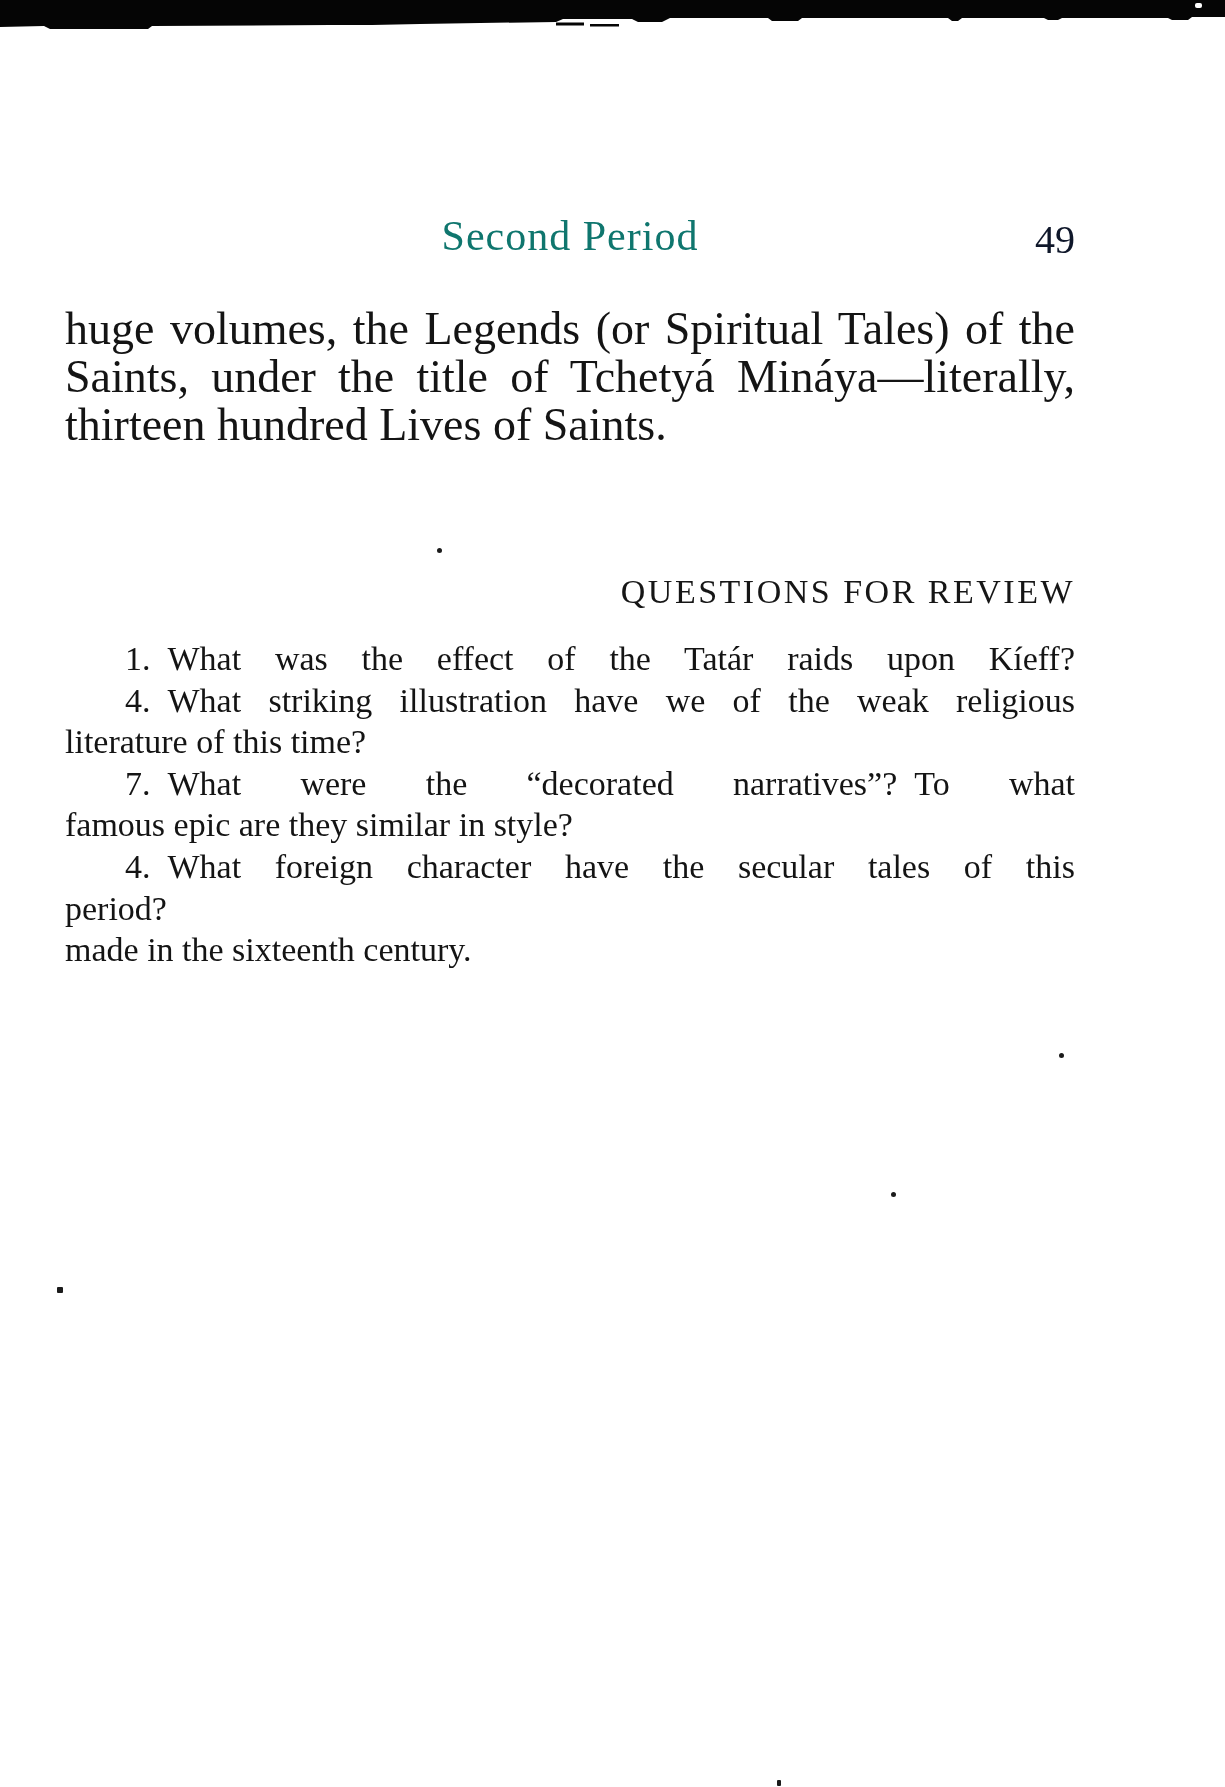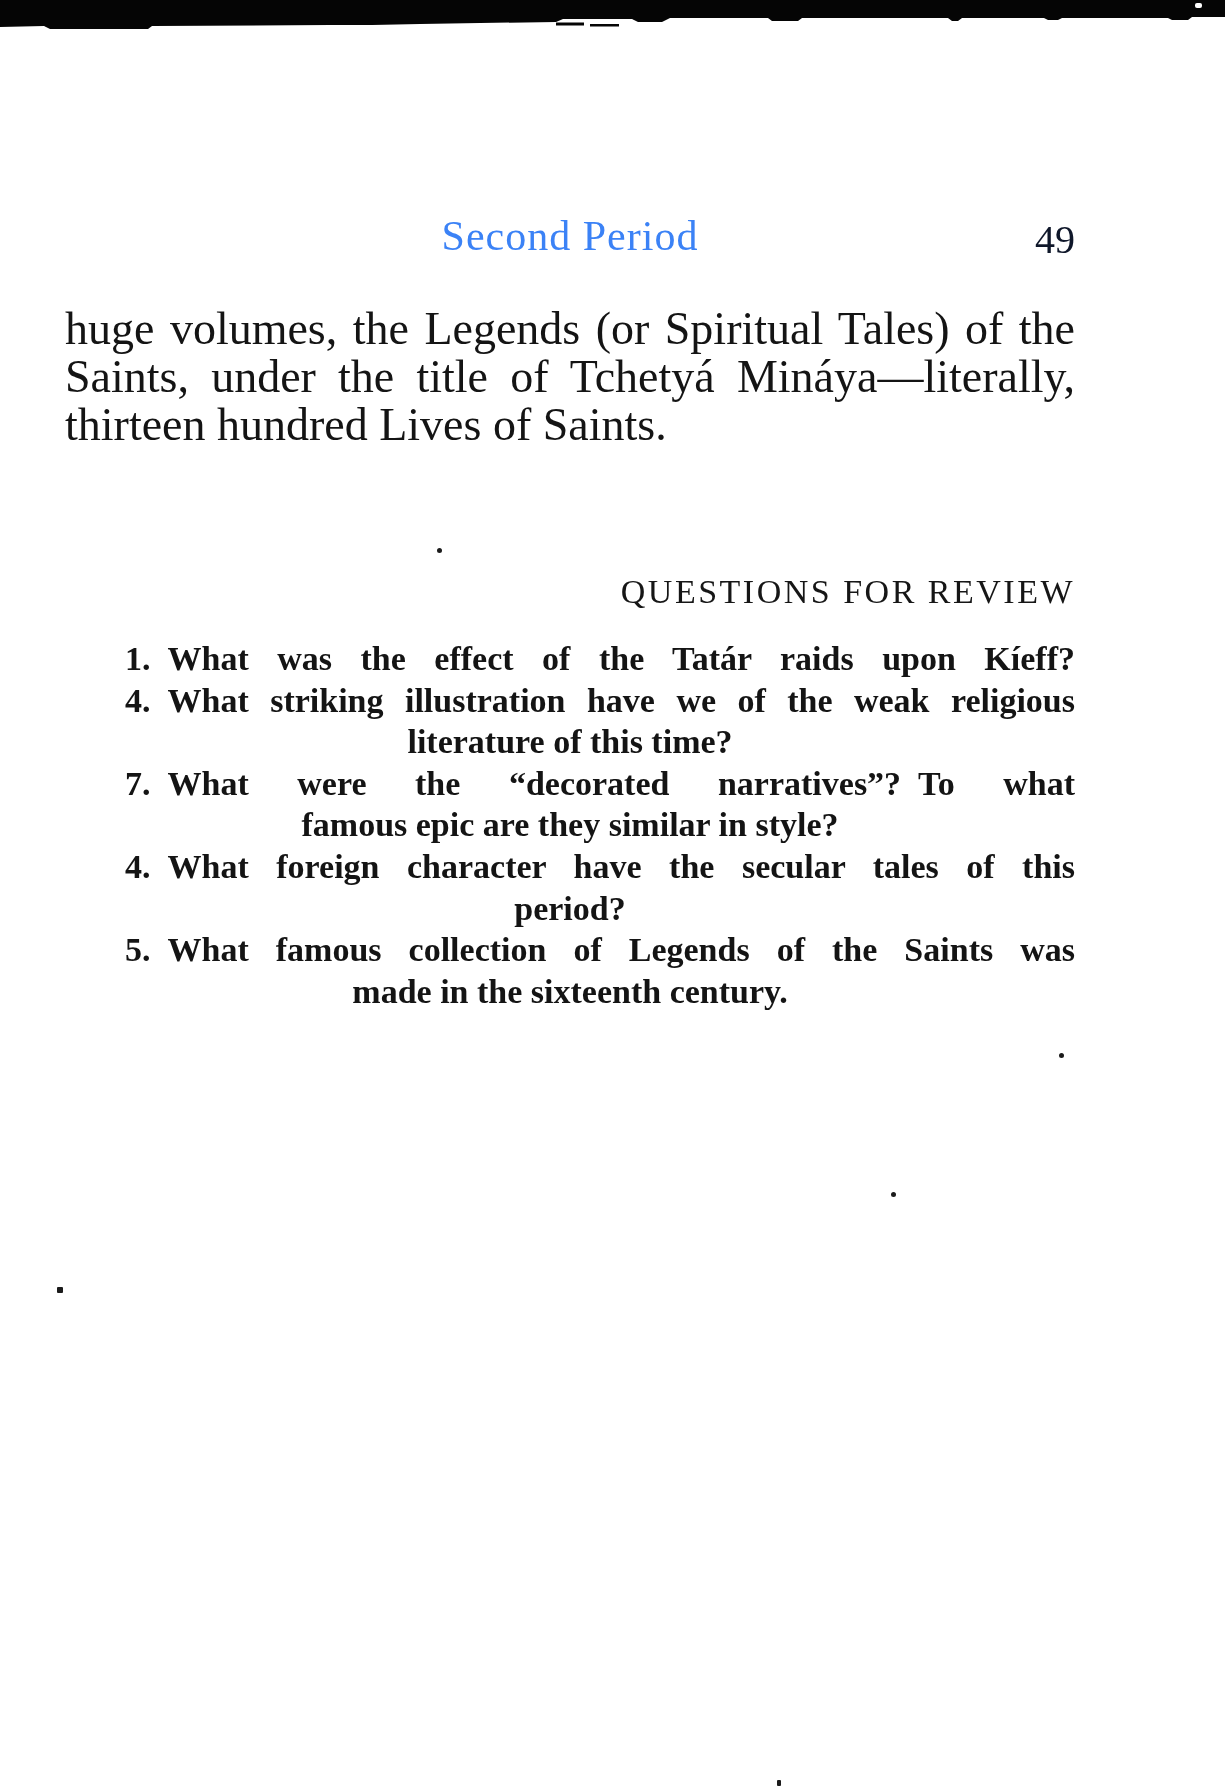--- a/index.html
+++ b/index.html
@@ -14,21 +14,21 @@
   }
   .abs { position: absolute; }
 
   
   .top-band { left: 0; top: 0; width: 1225px; height: 34px; }
 
   
   .header-title {
     left: 65px; top: 210px; width: 1010px; height: 54px;
     text-align: center; font-size: 42px; line-height: 52px;
-    color: #3b82f6; letter-spacing: 1px;
+    color: #0f766e; letter-spacing: 1px;
   }
   .header-pagenum {
     top: 214px; right: 150px; width: 120px; height: 54px;
     text-align: right; font-size: 40px; line-height: 52px; color: #0f172a;
   }
 
   
   .paragraph { left: 65px; top: 305px; width: 1010px; }
   .pline {
     font-size: 46px; line-height: 48px; height: 48px;
@@ -40,21 +40,21 @@
   .section-heading {
     left: 65px; top: 570px; width: 1010px; height: 46px;
     text-align: right; font-size: 34px; line-height: 44px;
     letter-spacing: 2.5px; color: #161616;
   }
 
   
   .questions { left: 65px; top: 638px; width: 1010px; }
   .qline {
     font-size: 34px; line-height: 41.6px; height: 41.6px;
-    text-align: center; white-space: nowrap; font-weight: bold;
+    text-align: left; white-space: nowrap;
   }
   .qline.j { white-space: normal; }
   .ind { padding-left: 60px; }
 
   
   .speck {
     position: absolute; background: #1b1b1b; border-radius: 50%;
   }
   .sp1 { left: 437px; top: 548px;  width: 5px; height: 5px; }
   .sp2 { left: 1059px; top: 1053px; width: 5px; height: 5px; }
@@ -90,20 +90,19 @@
 <div class="abs section-heading">QUESTIONS FOR REVIEW</div>
 
 <div class="abs questions">
   <div class="qline j ind">1. What was the effect of the Tatár raids upon Kíeff?</div>
   <div class="qline j ind">4. What striking illustration have we of the weak religious</div>
   <div class="qline">literature of this time?</div>
   <div class="qline j ind">7. What were the “decorated narratives”? To what</div>
   <div class="qline">famous epic are they similar in style?</div>
   <div class="qline j ind">4. What foreign character have the secular tales of this</div>
   <div class="qline">period?</div>
-  <div class="qline j ind">5. What famous collection of Legends of the Saints was</div>
   <div class="qline">made in the sixteenth century.</div>
 </div>
 
 <div class="speck sp2"></div>
 <div class="speck sp3"></div>
 <div class="speck sp4"></div>
 <div class="speck sp5"></div>
 
 </body></html>

